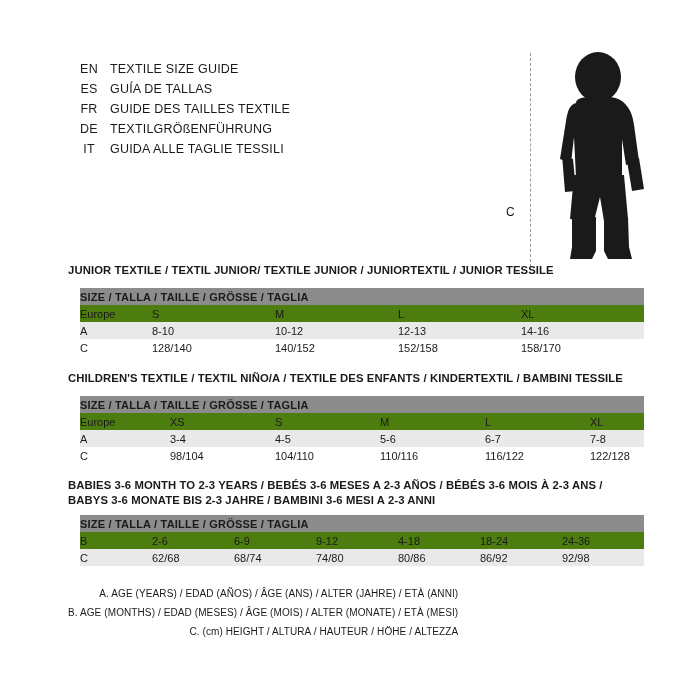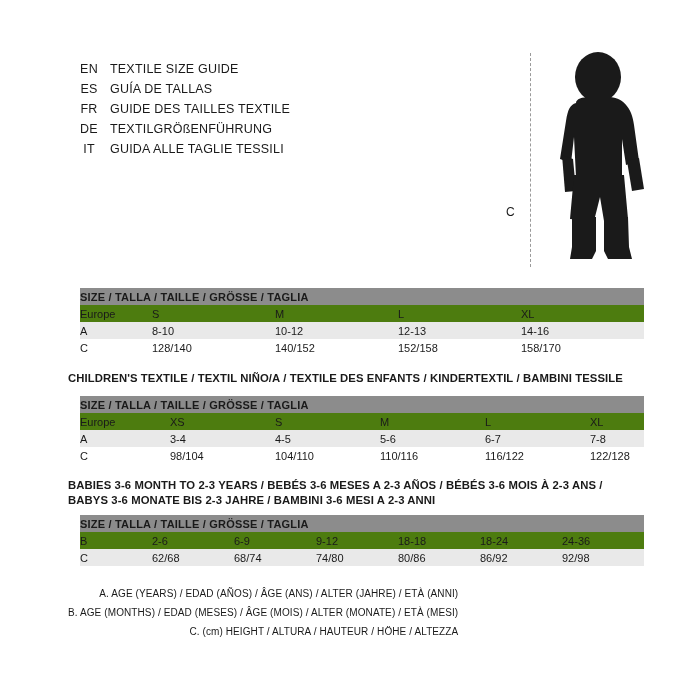--- a/index.html
+++ b/index.html
@@ -191,20 +191,21 @@
 
         <path d="M28 124 L78 124 L82 168 L58 170 L54 146 L48 170 L24 168 Z"></path>
 
         <path d="M26 166 L50 166 L50 200 L46 208 L24 208 L26 196 Z"></path>
 
         <path d="M58 166 L82 166 L83 196 L86 208 L62 208 L58 200 Z"></path>
       </g>
     </svg>
   </div>
 
+  <div class="sec-title" style="top:263px;">JUNIOR TEXTILE / TEXTIL JUNIOR/ TEXTILE JUNIOR / JUNIORTEXTIL / JUNIOR TESSILE</div>
   <table class="size-table" style="top:288px;">
     <tbody>
         <tr class="hdr-row">
       <td colspan="5">SIZE / TALLA / TAILLE / GRÖSSE / TAGLIA</td>
     </tr>
     <tr class="sub-row">
       <td style="width:72px">Europe</td>
       <td style="width:123px">S</td>
       <td style="width:123px">M</td>
       <td style="width:123px">L</td>
@@ -265,21 +266,21 @@
   <table class="size-table" style="top:515px;">
     <tbody>
         <tr class="hdr-row">
       <td colspan="7">SIZE / TALLA / TAILLE / GRÖSSE / TAGLIA</td>
     </tr>
     <tr class="sub-row">
       <td style="width:72px">B</td>
       <td style="width:82px">2-6</td>
       <td style="width:82px">6-9</td>
       <td style="width:82px">9-12</td>
-      <td style="width:82px">18-18</td>
+      <td style="width:82px">4-18</td>
       <td style="width:82px">18-24</td>
       <td>24-36</td>
     </tr>
     <tr class="alt-row">
       <td>C</td>
       <td>62/68</td>
       <td>68/74</td>
       <td>74/80</td>
       <td>80/86</td>
       <td>86/92</td>

